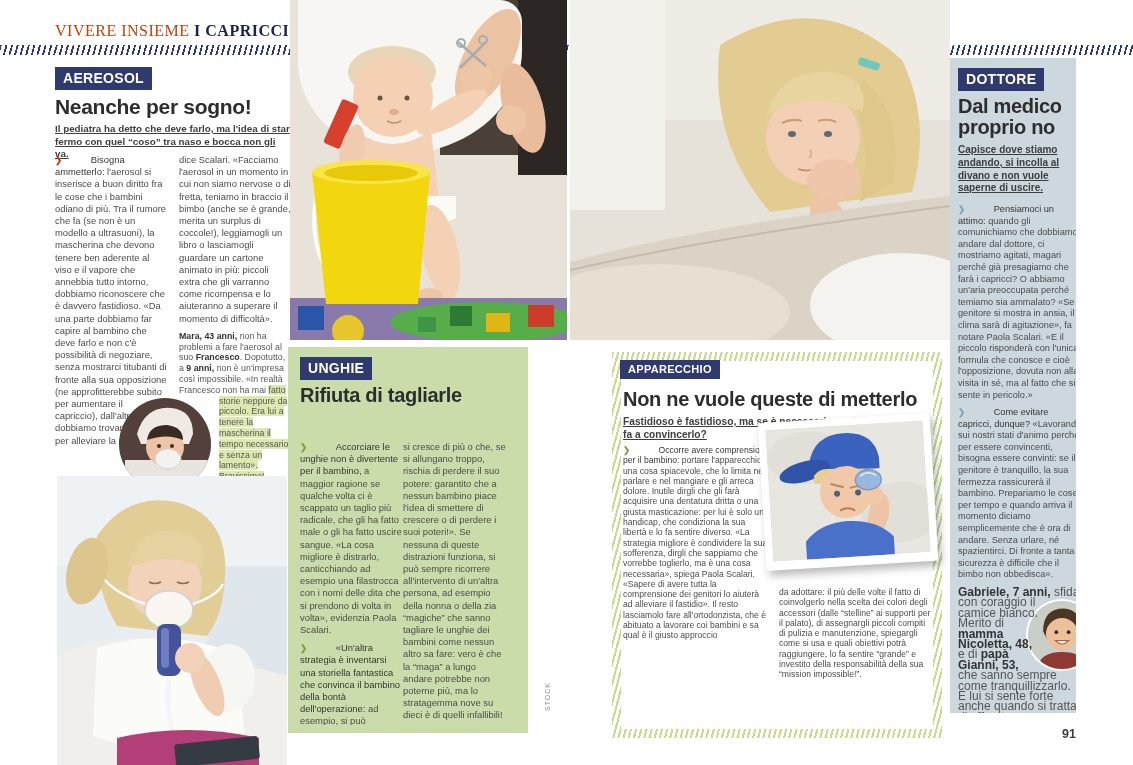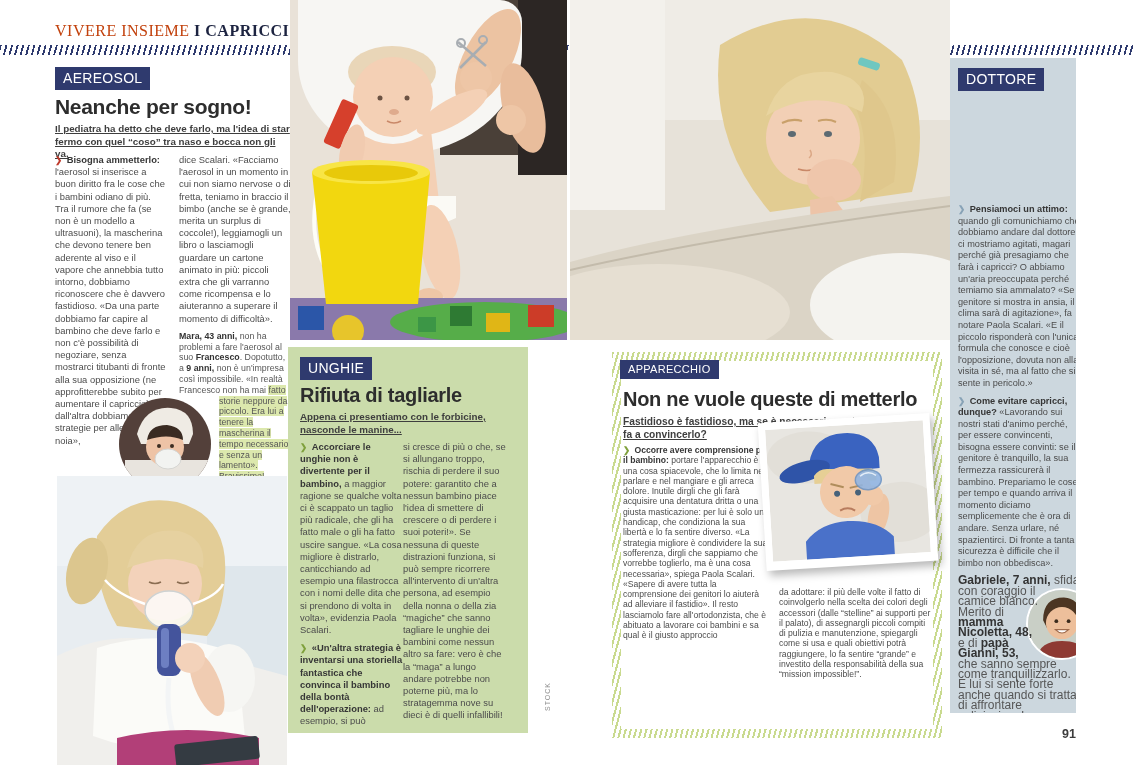--- a/index.html
+++ b/index.html
@@ -5,29 +5,29 @@
   html,body{margin:0;padding:0;background:#fff;}
   #page{position:relative;width:1133px;height:765px;background:#fff;overflow:hidden;
         font-family:"Liberation Sans",sans-serif;color:#4c4c4c;}
   .abs{position:absolute;}
   
   .kicker{font-family:"Liberation Serif",serif;font-size:16px;letter-spacing:.5px;}
   .kicker .red{color:#c2410c;}
   .kicker .navy{color:#1c2340;font-weight:bold;}
   .hatch{height:10px;background:repeating-linear-gradient(105deg,#2e3a6e 0 1.8px,rgba(255,255,255,0) 1.8px 5.4px);}
   
-  .badge{display:inline-block;background:#2f3a6e;color:#fff;font-weight:normal;
+  .badge{display:inline-block;background:#2f3a6e;color:#fff;font-weight:bold;
          font-size:14px;padding:3px 8px 4px;letter-spacing:.3px;}
   .sec-title{font-weight:bold;color:#2d2d2d;letter-spacing:-.3px;line-height:1.04;}
   .sec-sub{font-weight:bold;color:#3e3e3e;font-size:9.8px;line-height:12.5px;text-decoration:underline;}
   
   .cols{display:flex;}
   .bcol{font-size:9.4px;line-height:12.2px;color:#4c4c4c;}
   .bcol p{margin:0 0 6px;}
-  .lead{font-weight:bold;color:#363636;}
+  .lead{font-weight:normal;color:#363636;margin-left:24px;}
   .arrow{font-weight:bold;font-size:8.5px;margin-right:2px;}
   .arrow.red{color:#bf3a2b;} .arrow.grn{color:#7fa03c;} .arrow.blu{color:#87a2b6;}
   .testim{font-size:8.8px;line-height:10.8px;color:#565656;}
   .testim b{color:#333;}
   .hl{background:#dce8ad;}
   
   #unghie-panel{background:#cbdcab;}
   #dottore-panel{background:#ccd7de;overflow:hidden;}
   #app-frame{background:repeating-linear-gradient(105deg,#c9da8f 0 2px,rgba(255,255,255,0) 2px 5px);}
   #app-inner{position:absolute;inset:9px;background:#fff;}
@@ -180,21 +180,20 @@
         <path d="M112,202 Q108,240 120,268 Q128,282 140,285" stroke="#f3f5f6" stroke-width="5" fill="none"></path>
         <path d="M60,262 Q130,246 202,262 L202,289 L60,289 Z" fill="#b23f78"></path>
         <rect x="118" y="264" width="84" height="23" rx="3" fill="#343b42" transform="rotate(-6 160 275)"></rect>
       </svg>
     </div>
   </div>
 
   <div id="unghie-panel" class="abs" style="left:288px;top:347px;width:240px;height:386px;">
     <span class="abs badge" style="left:12px;top:10px;">UNGHIE</span>
     <div class="abs sec-title" style="left:12px;top:38px;font-size:20px;text-align:center;">Rifiuta di tagliarle</div>
-    <div class="abs sec-sub" style="left:12px;top:64px;width:208px;">Appena ci presentiamo con le forbicine, nasconde le manine...</div>
     <div class="abs cols" style="left:12px;top:94px;width:216px;height:284px;overflow:hidden;">
       <div class="bcol" style="width:103px;">
         <p>
           <span class="arrow grn">❯</span>
           <span class="lead">Accorciare le unghie non è divertente per il bambino,</span>
           <span> a maggior ragione se qualche volta ci è scappato un taglio più radicale, che gli ha fatto male o gli ha fatto uscire sangue. «La cosa migliore è distrarlo, canticchiando ad esempio una filastrocca con i nomi delle dita che si prendono di volta in volta», evidenzia Paola Scalari.</span>
         </p>
         <p>
           <span class="arrow grn">❯</span>
           <span class="lead">«Un'altra strategia è inventarsi una storiella fantastica che convinca il bambino della bontà dell'operazione:</span>
@@ -245,20 +244,22 @@
         <path d="M70,85 q8,-4 15,1" stroke="#b87c5e" stroke-width="2" fill="none"></path>
         <path d="M34,114 Q50,96 77,96 Q106,96 122,114 L122,132 L34,132 Z" fill="#4a71c9"></path>
         <ellipse cx="100" cy="56" rx="13" ry="10" fill="#8fb4e3" opacity="0.88" stroke="#6b93c4" stroke-width="1.5"></ellipse>
         <path d="M92,52 q8,-6 16,0" stroke="#e3edf8" stroke-width="1.5" fill="none"></path>
       </svg>
     </div>
   </div>
 
   <div id="dottore-panel" class="abs" style="left:950px;top:58px;width:126px;height:655px;">
     <span class="abs badge" style="left:8px;top:10px;">DOTTORE</span>
+    <div class="abs sec-title" style="left:8px;top:38px;font-size:20px;width:120px;">Dal medico proprio no</div>
+    <div class="abs sec-sub" style="left:8px;top:86px;width:118px;font-size:10px;line-height:12.8px;">Capisce dove stiamo andando, si incolla al divano e non vuole saperne di uscire.</div>
     <div class="abs bcol" style="left:8px;top:146px;width:124px;font-size:9.2px;line-height:11.6px;">
       <p>
         <span class="arrow blu">❯</span>
         <span class="lead">Pensiamoci un attimo:</span>
         <span> quando gli comunichiamo che dobbiamo andare dal dottore, ci mostriamo agitati, magari perché già presagiamo che farà i capricci? O abbiamo un'aria preoccupata perché temiamo sia ammalato? «Se il genitore si mostra in ansia, il clima sarà di agitazione», fa notare Paola Scalari. «E il piccolo risponderà con l'unica formula che conosce e cioè l'opposizione, dovuta non alla visita in sé, ma al fatto che si sente in pericolo.»</span>
       </p>
       <p>
         <span class="arrow blu">❯</span>
         <span class="lead">Come evitare capricci, dunque?</span>
         <span> «Lavorando sui nostri stati d'animo perché, per essere convincenti, bisogna essere convinti: se il genitore è tranquillo, la sua fermezza rassicurerà il bambino. Prepariamo le cose per tempo e quando arriva il momento diciamo semplicemente che è ora di andare. Senza urlare, né spazientirci. Di fronte a tanta sicurezza è difficile che il bimbo non obbedisca».</span>

